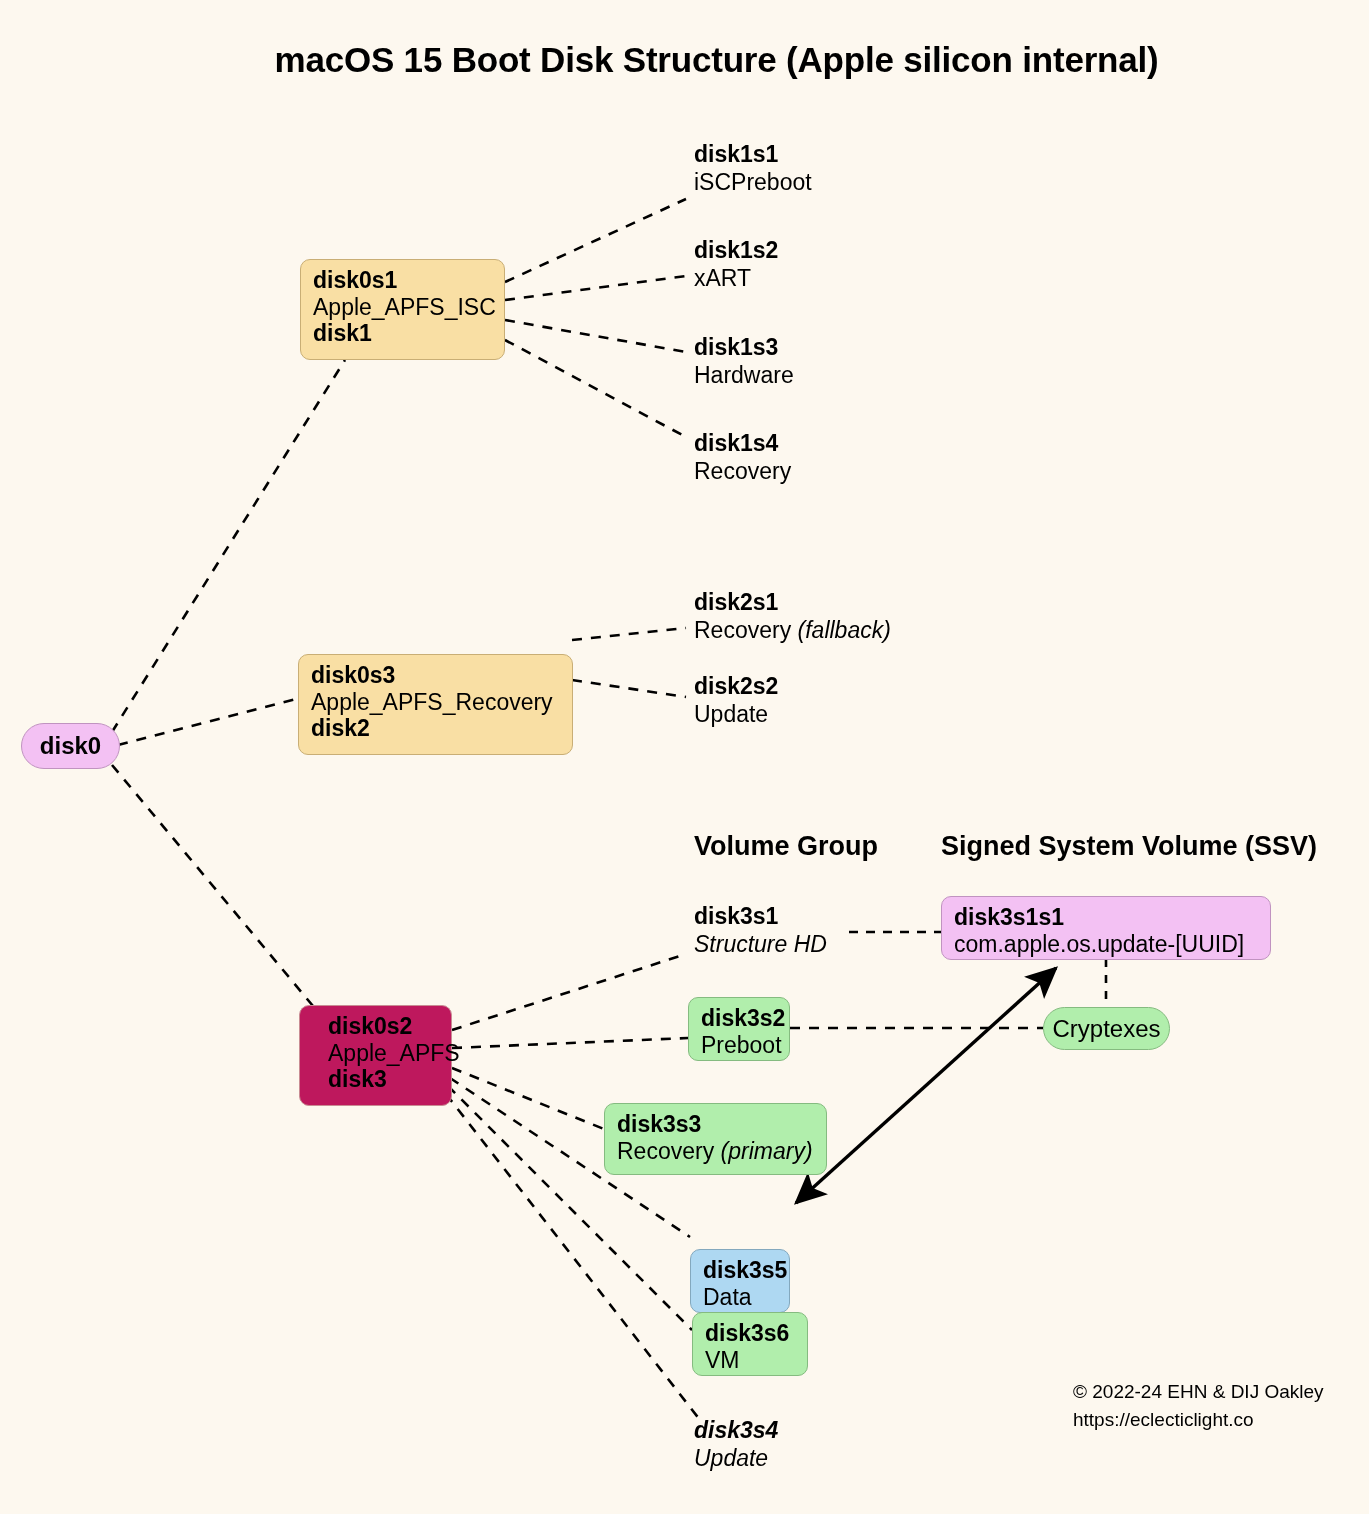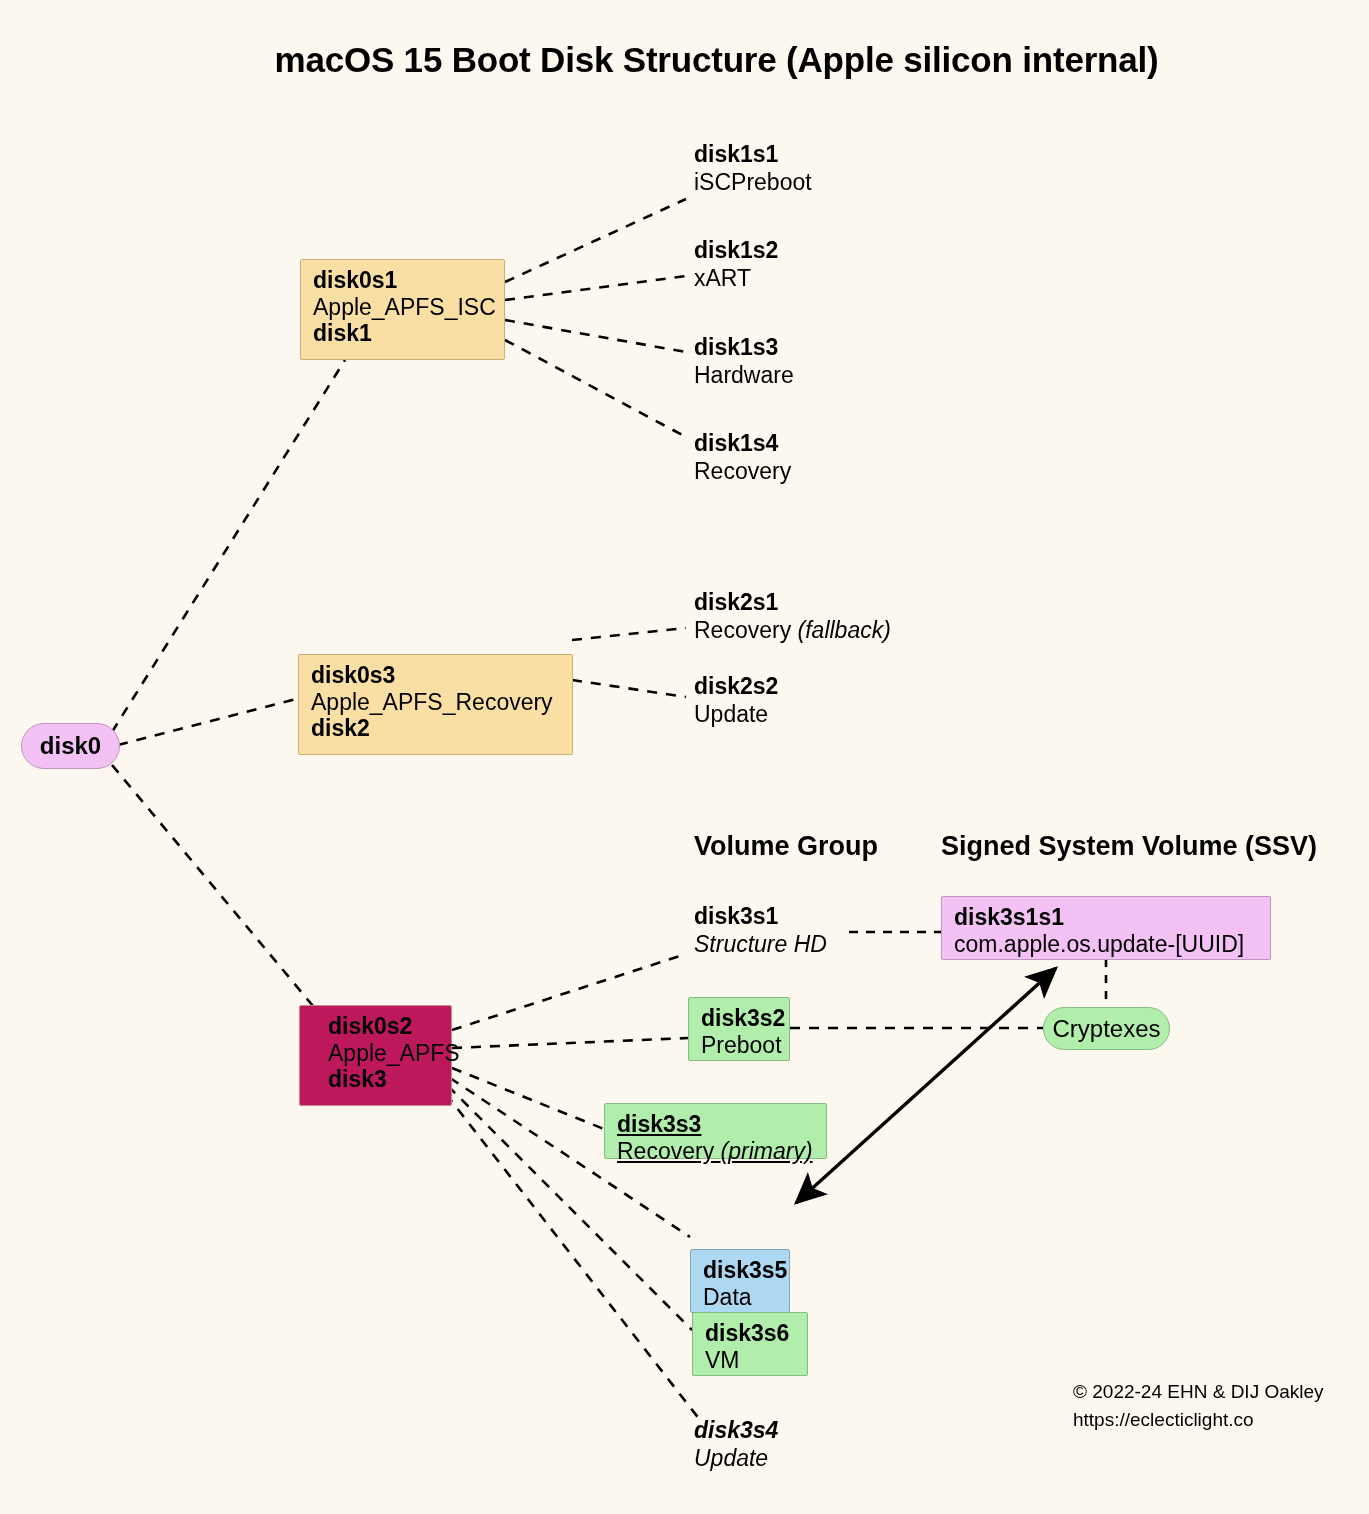--- a/index.html
+++ b/index.html
@@ -45,21 +45,21 @@
     font-size: 35px;
     font-weight: bold;
     letter-spacing: -0.2px;
     padding-left: 32px;
   }
 
   
   .node {
     position: absolute;
     box-sizing: border-box;
-    border-radius: 2px;
+    border-radius: 10px;
     border: 1.6px solid rgba(0,0,0,0.42);
     padding: 7px 12px 9px 12px;
     line-height: 1.16;
     white-space: nowrap;
   }
   .node .l1 { font-weight: bold; font-size: 23px; }
   .node .l2 { font-weight: normal; font-size: 23px; }
   .node .l3 { font-weight: bold; font-size: 23px; }
   .node .l2 i, .node .l2 em { font-style: italic; }
 
@@ -223,21 +223,21 @@
 
     <div class="node c-green" style="left:688px; top:997px; width:102px; height:64px;">
       <div class="l1">disk3s2</div>
       <div class="l2">Preboot</div>
     </div>
 
     <div class="pill c-green" style="left:1043px; top:1007px; width:127px; height:43px;">
       <span>Cryptexes</span>
     </div>
 
-    <div class="node c-green" style="left:604px; top:1103px; width:223px; height:56px;text-decoration:underline;">
+    <div class="node c-green" style="left:604px; top:1103px; width:223px; height:72px;">
       <div class="l1">disk3s3</div>
       <div class="l2"><span>Recovery </span><i>(primary)</i></div>
     </div>
 
     <div class="node c-blue" style="left:690px; top:1249px; width:100px; height:64px;">
       <div class="l1">disk3s5</div>
       <div class="l2">Data</div>
     </div>
 
     <div class="node c-green" style="left:692px; top:1312px; width:116px; height:64px;">

